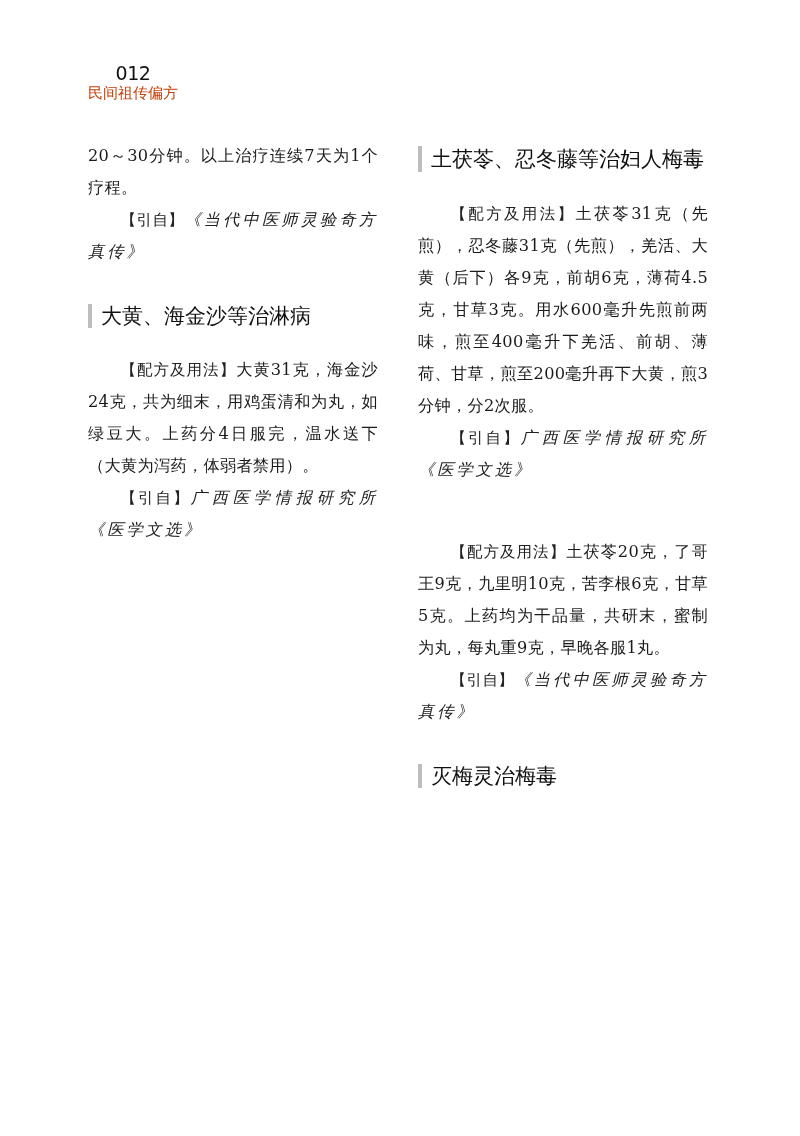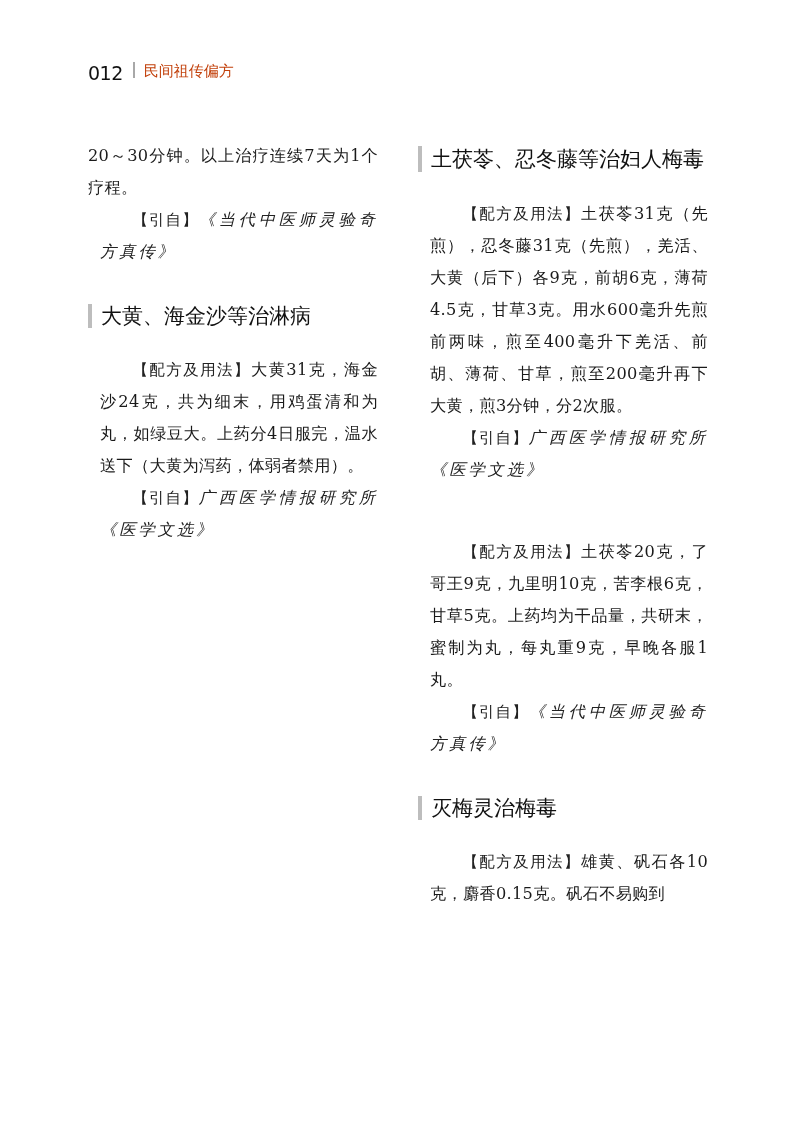--- a/index.html
+++ b/index.html
@@ -1,27 +1,27 @@
 <!DOCTYPE html>
 <html><head>
 <meta charset="utf-8">
 <style>
   html, body { margin:0; padding:0; background:#ffffff; }
   body { width:800px; height:1136px; position:relative; overflow:hidden; color:#1a1a1a; }
-  .running-head { position:absolute; left:88px; top:62px; height:24px; display:flex; font-family:"DejaVu Sans", sans-serif; }
+  .running-head { position:absolute; left:88px; top:62px; height:24px; display:flex; align-items:center; font-family:"DejaVu Sans", sans-serif;flex-direction:column; }
   .page-num { font-size:19px; letter-spacing:-0.5px; color:#111; }
   .head-sep { display:inline-block; width:2px; height:16px; background:#a8a8a8; margin:0 9px 0 10px; }
   .book-title { font-size:15px; color:#c2410c; }
 
   .col { position:absolute; top:140px; width:290px; }
   .col-left { left:88px; }
   .col-right { left:418px; }
 
   .para { font-family:"DejaVu Serif", serif; font-size:16.2px; line-height:32px; margin:0; text-align:justify; letter-spacing:0.3px; }
-  .para.indent { text-indent:2em;margin-left:12px; }
+  .para.indent { text-indent:2em; }
   .tag { font-family:"DejaVu Sans", sans-serif; font-size:15.5px; color:#222; }
   .source { font-family:"DejaVu Serif", serif; font-style:italic; letter-spacing:3px; color:#222; }
 
   .heading { position:relative; font-family:"DejaVu Sans", sans-serif; font-size:21px; font-weight:400; line-height:36px; padding-left:13px; margin:0; color:#111; }
   .heading .bar { position:absolute; left:0; top:6px; bottom:6px; width:4px; background:#bdbdbd; }
 </style>
 </head>
 <body>
 
 <div class="running-head">
@@ -51,14 +51,13 @@
   <p class="para indent"><span class="tag">【引自】</span><span class="source">广西医学情报研究所《医学文选》</span></p>
 
   <div style="height:30px"></div>
   <div style="height:20px"></div>
   <p class="para indent"><span class="tag">【配方及用法】</span><span>土茯苓20克，了哥王9克，九里明10克，苦李根6克，甘草5克。上药均为干品量，共研末，蜜制为丸，每丸重9克，早晚各服1丸。</span></p>
   <p class="para indent"><span class="tag">【引自】</span><span class="source">《当代中医师灵验奇方真传》</span></p>
 
   <div style="height:30px"></div>
   <h2 class="heading"><span class="bar"></span><span>灭梅灵治梅毒</span></h2>
   <div style="height:20px"></div>
-  <p class="para indent"><span class="tag">【配方及用法】</span><span>雄黄、矾石各10克，麝香0.15克。矾石不易购到</span></p>
 </div>
 
 </body></html>

